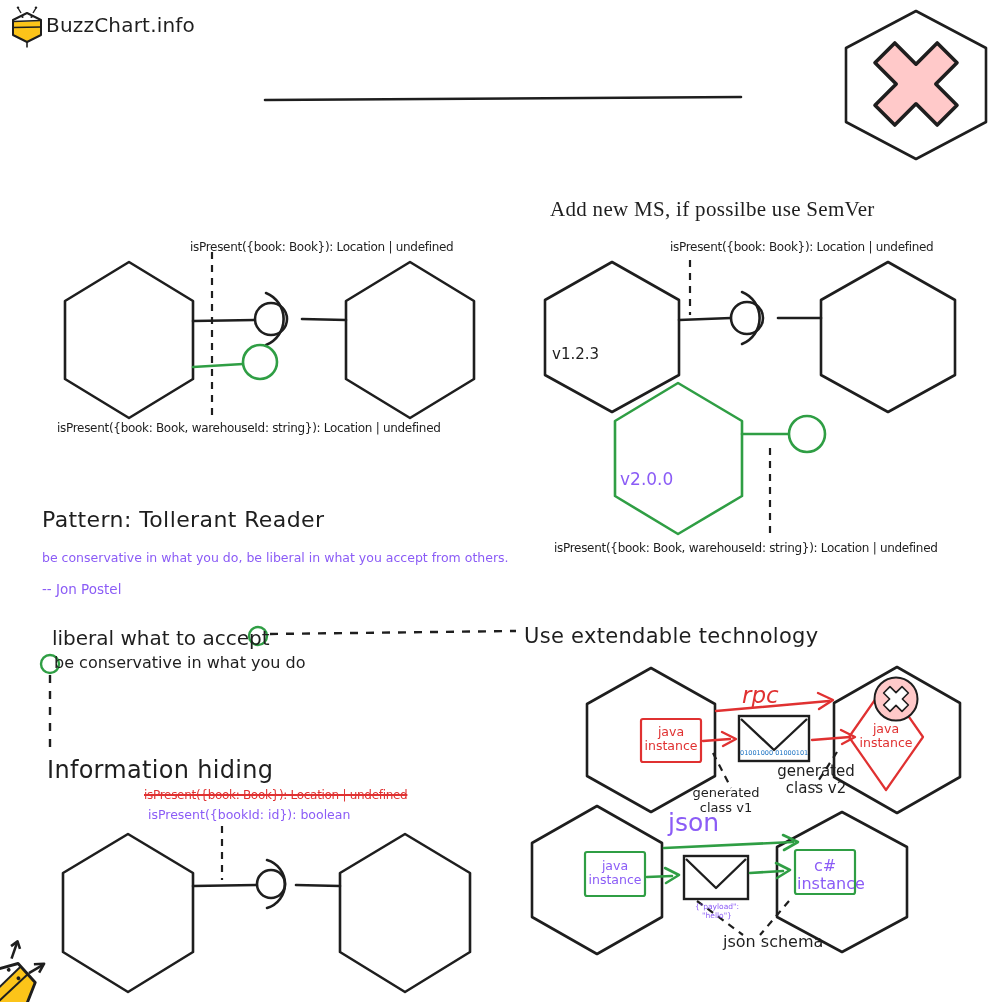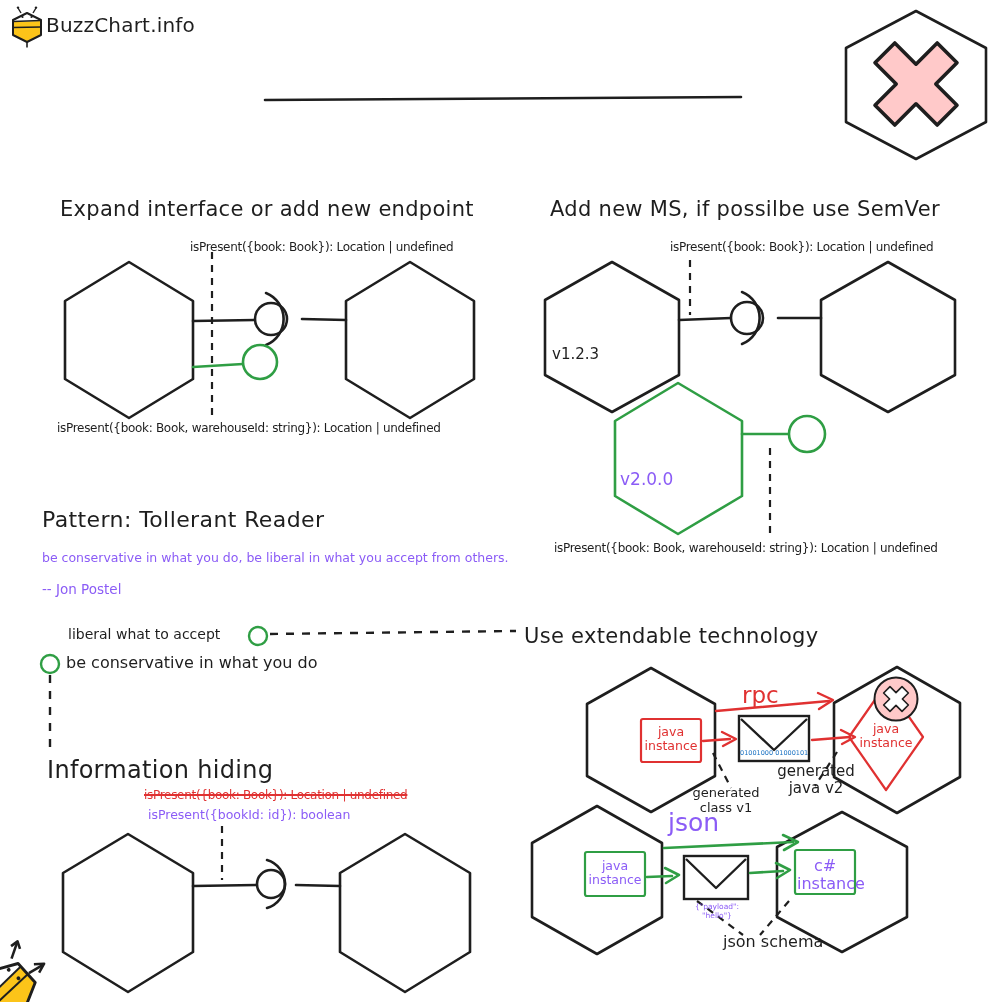--- a/index.html
+++ b/index.html
@@ -149,48 +149,47 @@
       <line x1="13" y1="-13" x2="22" y2="-18" stroke="#1e1e1e" stroke-width="1.6"></line>
       <polyline points="18,-19 23,-18.5 21,-14" fill="none" stroke="#1e1e1e" stroke-width="1.6" stroke-linejoin="round"></polyline>
       <line x1="15" y1="1" x2="25" y2="3" stroke="#1e1e1e" stroke-width="1.6"></line>
       <polyline points="21,-1 26,3 20,5" fill="none" stroke="#1e1e1e" stroke-width="1.6" stroke-linejoin="round"></polyline>
     </g>
   </svg>
 
   <div class="lbl logo-text" style="left:46px;top:13px;">BuzzChart.info</div>
 
 
-  <div class="lbl h-sec" style="left:60px;top:197px;">Expand interface or add new endpoint</div>
   <div class="lbl code" style="left:190px;top:240px;">isPresent({book: Book}): Location | undefined</div>
   <div class="lbl code" style="left:57px;top:421px;">isPresent({book: Book, warehouseId: string}): Location | undefined</div>
 
-  <div class="lbl h-sec" style="left:550px;top:197px;">Add new MS, if possilbe use SemVer</div>
+  <div class="lbl h-sec" style="left:550px;top:197px;font-family:Liberation Serif, serif;">Add new MS, if possilbe use SemVer</div>
   <div class="lbl code" style="left:670px;top:240px;">isPresent({book: Book}): Location | undefined</div>
   <div class="lbl" style="left:552px;top:345px;font-size:15px;">v1.2.3</div>
   <div class="lbl green" style="left:620px;top:469px;font-size:17px;">v2.0.0</div>
   <div class="lbl code" style="left:554px;top:541px;">isPresent({book: Book, warehouseId: string}): Location | undefined</div>
 
   <div class="lbl" style="left:42px;top:507px;font-size:22px;letter-spacing:0.4px;">Pattern: Tollerant Reader</div>
   <div class="lbl green" style="left:42px;top:550px;font-size:12.5px;">be conservative in what you do, be liberal in what you accept from others.</div>
   <div class="lbl green" style="left:42px;top:581px;font-size:13.5px;">-- Jon Postel</div>
 
-  <div class="lbl" style="left:68px;top:626px;font-size:14px;">liberal what to accept</div>
+  <div class="lbl" style="left:52px;top:626px;font-size:20px;">liberal what to accept</div>
   <div class="lbl h-sec" style="left:524px;top:624px;">Use extendable technology</div>
-  <div class="lbl" style="left:66px;top:653px;font-size:16px;">be conservative in what you do</div>
+  <div class="lbl" style="left:54px;top:653px;font-size:16px;">be conservative in what you do</div>
 
   <div class="lbl h-sub" style="left:47px;top:756px;">Information hiding</div>
   <div class="lbl code red strike" style="left:144px;top:788px;">isPresent({book: Book}): Location | undefined</div>
   <div class="lbl green" style="left:148px;top:807px;font-size:12.5px;">isPresent({bookId: id}): boolean</div>
 
-  <div class="lbl red" style="left:742px;top:682px;font-size:23px;">rpc</div>
+  <div class="lbl red" style="left:742px;top:682px;font-size:23px;font-style:italic;">rpc</div>
   <div class="lbl red wrap" style="left:643px;top:725px;width:56px;font-size:12.5px;">java instance</div>
   <div class="lbl red wrap" style="left:856px;top:722px;width:60px;font-size:12.5px;">java instance</div>
   <div class="lbl blue" style="left:740px;top:749px;width:68px;text-align:center;font-size:6.5px;">01001000 01000101</div>
   <div class="lbl wrap" style="left:682px;top:786px;width:88px;font-size:13px;">generated class v1</div>
-  <div class="lbl wrap" style="left:770px;top:763px;width:92px;font-size:15px;">generated java v2</div>
+  <div class="lbl wrap" style="left:770px;top:763px;width:92px;font-size:15px;">generated class v2</div>
 
   <div class="lbl green" style="left:668px;top:808px;font-size:25px;">json</div>
   <div class="lbl green wrap" style="left:587px;top:859px;width:56px;font-size:12.5px;">java instance</div>
   <div class="lbl green wrap" style="left:797px;top:857px;width:56px;font-size:16px;">c# instance</div>
   <div class="lbl green" style="left:688px;top:902px;width:58px;text-align:center;font-size:7.5px;line-height:1.2;">
     <span style="display:block;">{"payload":</span>
     <span style="display:block;">"hello"}</span>
   </div>
   <div class="lbl" style="left:679px;top:932px;font-size:16px;margin-left:44px;">json schema</div>
 

